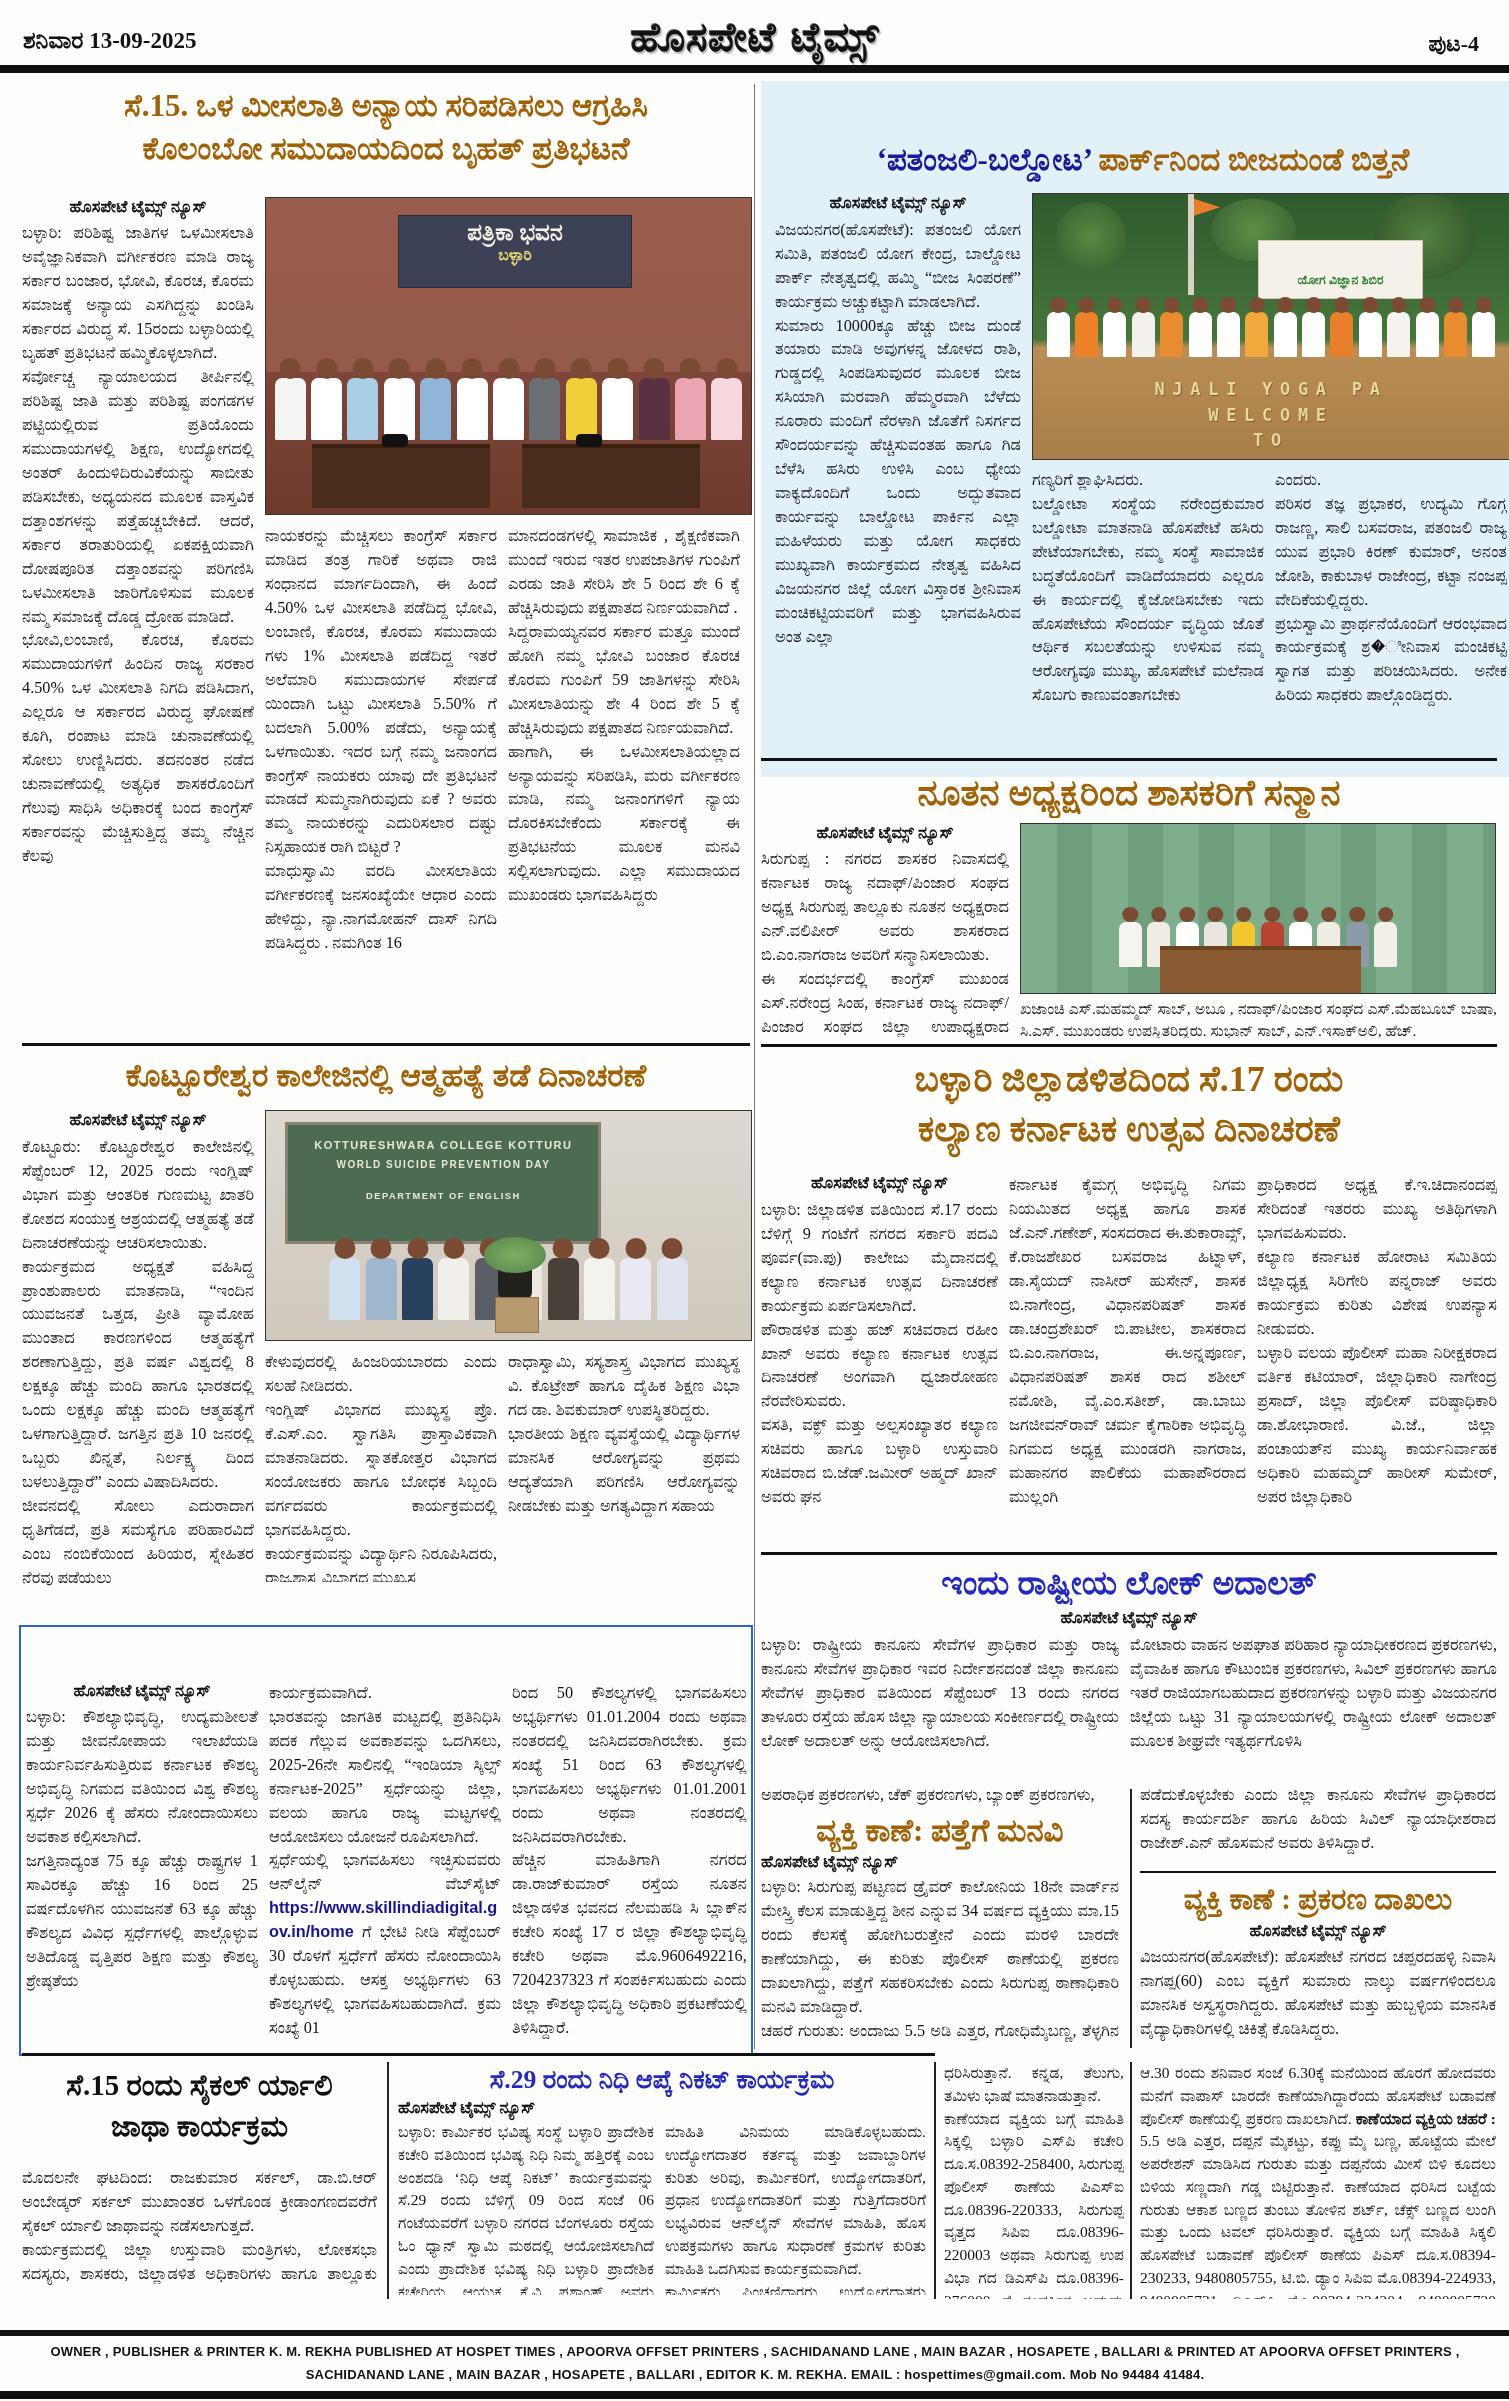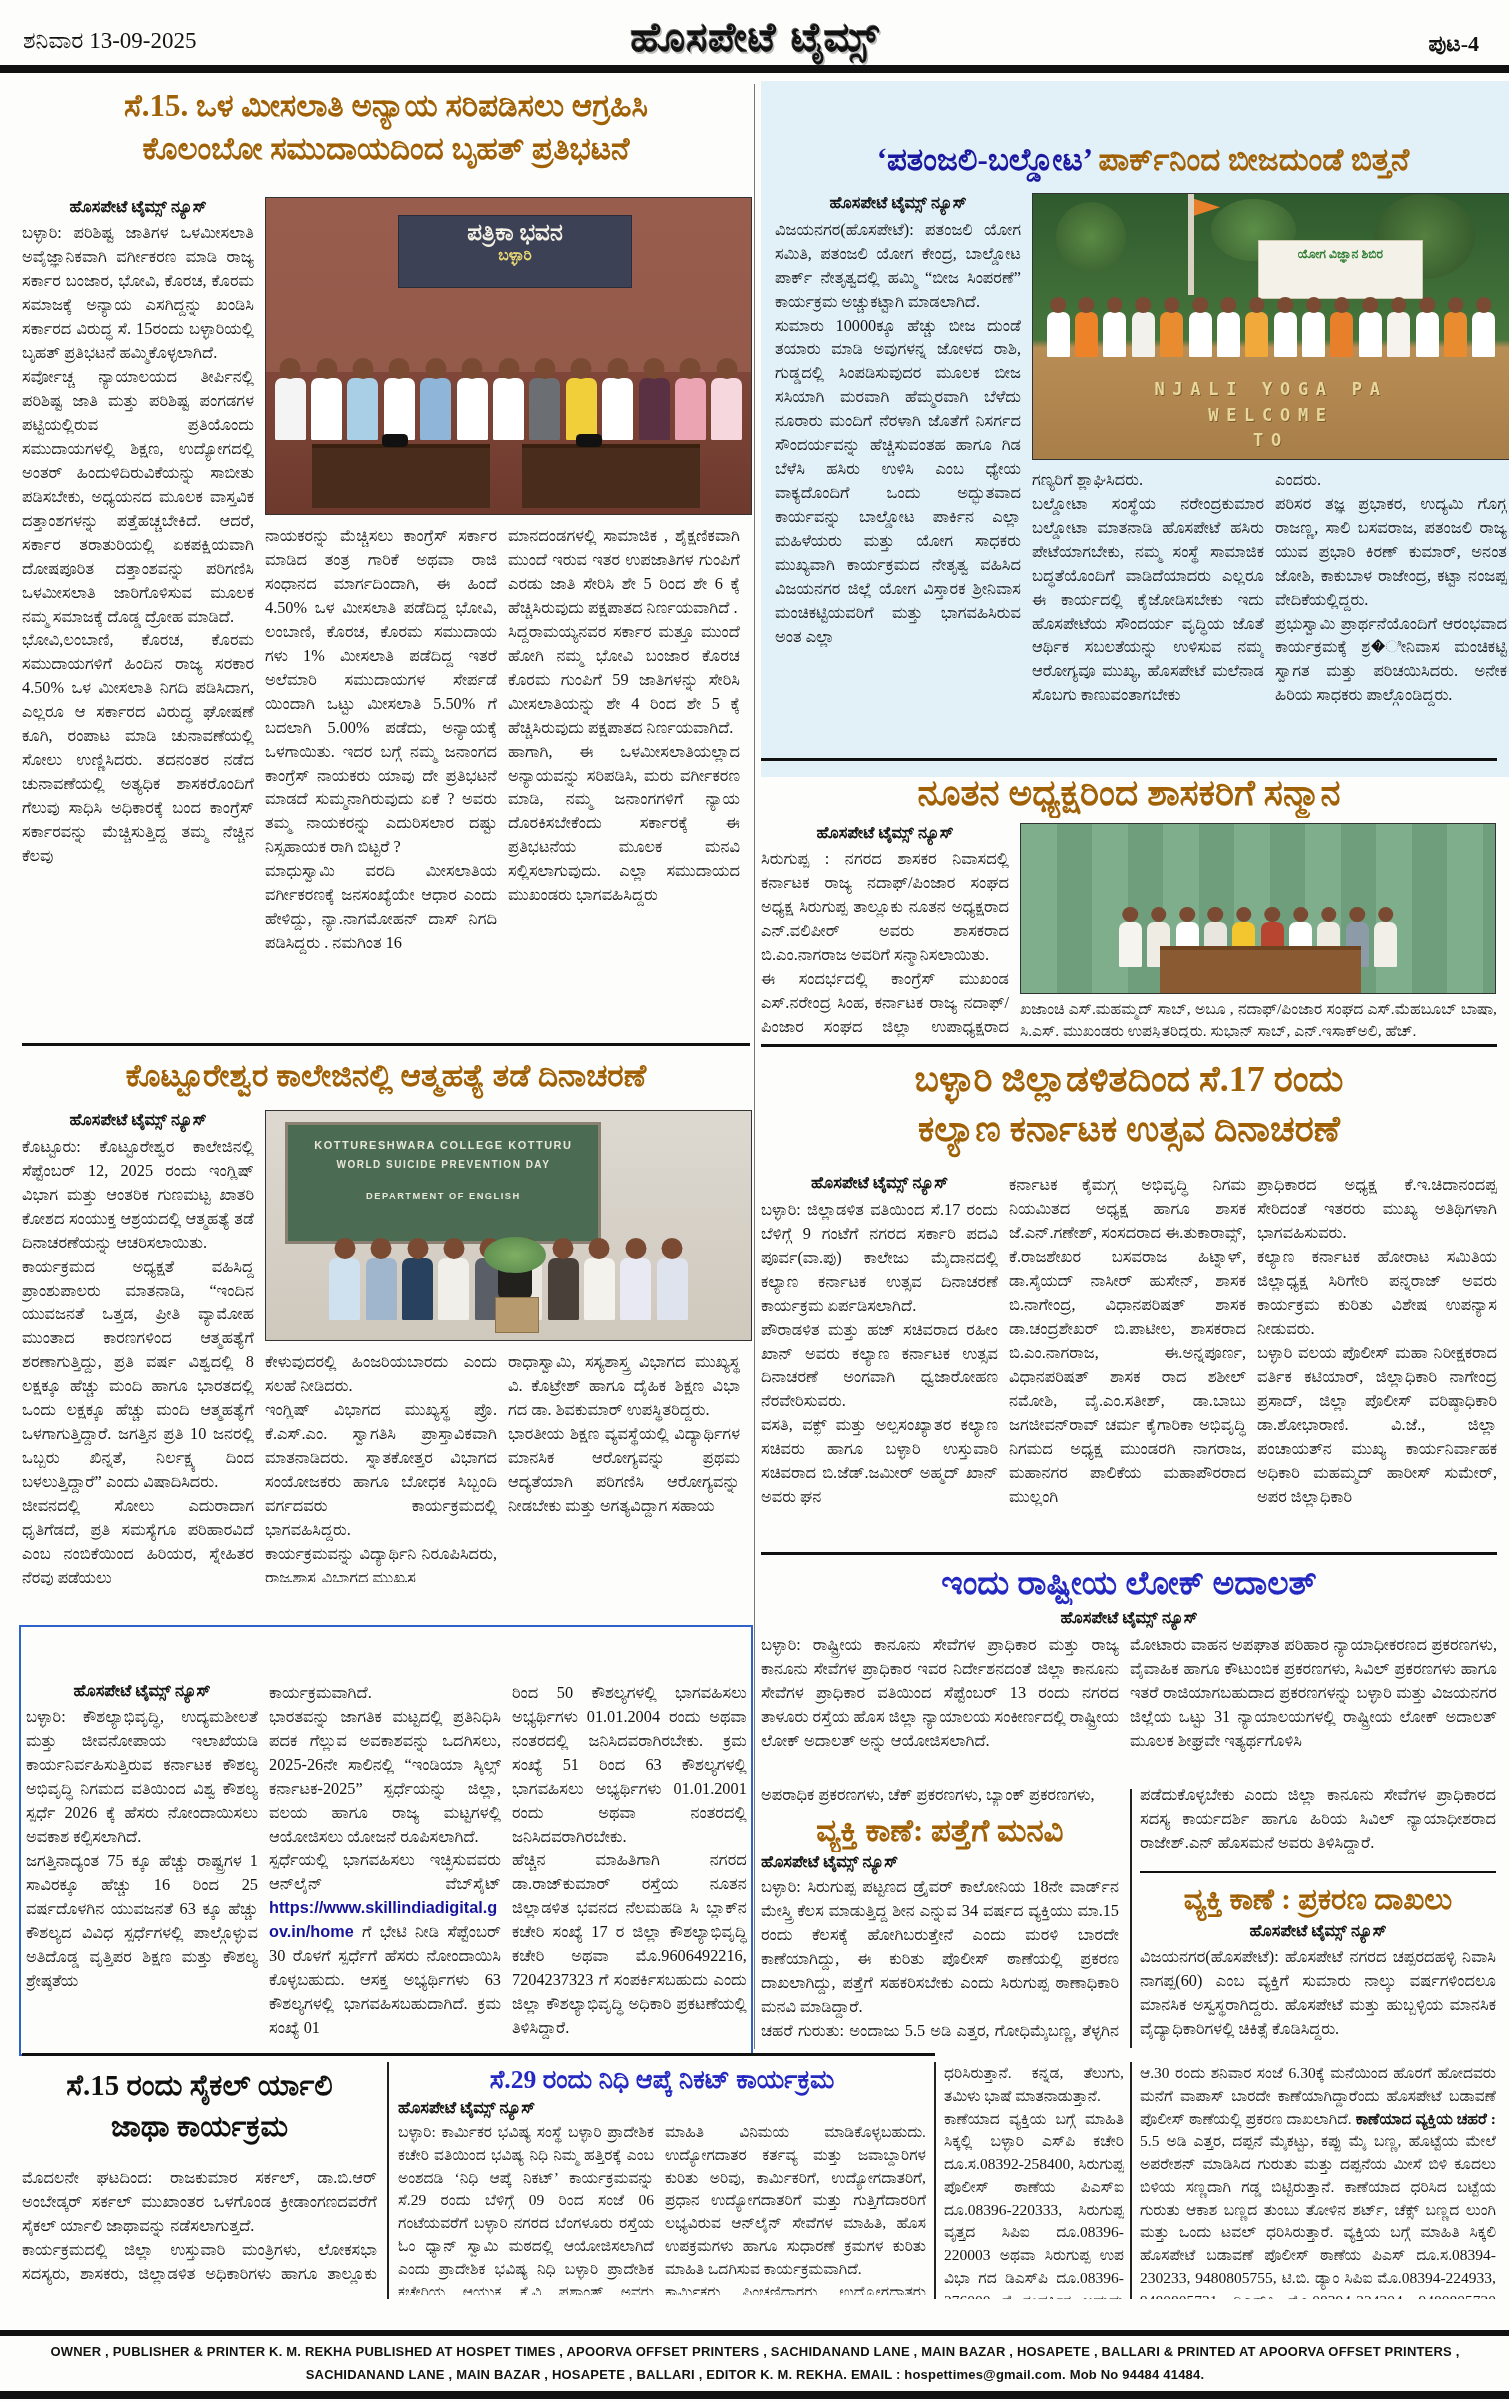--- a/index.html
+++ b/index.html
@@ -32,21 +32,21 @@
   .chalk{font-family:"Liberation Sans",sans-serif;color:#e9e7d6;font-weight:700;
          text-align:center;letter-spacing:1.5px}
   .seeds{font-family:"DejaVu Sans Mono",monospace;color:#e7d79b;font-weight:700;
          text-align:center;letter-spacing:7.7px;text-shadow:0.8px 0.8px 0 #7a5a2e}
   .mast{font-family:"DejaVu Sans",sans-serif;font-weight:800;
         text-shadow:1.5px 1.5px 0 #bbb, -0.8px -0.8px 0 #666;letter-spacing:0.8px}
 </style>
 </head>
 <body>
 
-<div class="abs" style="left:23px;top:28px;font-size:23px;font-weight:400">ಶನಿವಾರ 13-09-2025</div>
+<div class="abs" style="left:23px;top:28px;font-size:23px;font-weight:700">ಶನಿವಾರ 13-09-2025</div>
 <div class="abs mast" style="left:0;right:0;top:14px;text-align:center;font-size:40px">ಹೊಸಪೇಟೆ ಟೈಮ್ಸ್</div>
 <div class="abs" style="right:31px;top:31px;font-size:22px;font-weight:700">ಪುಟ-4</div>
 <div class="hr" style="left:0;top:65px;width:1510px;height:7.7px"></div>
 
 <div class="vr" style="left:754px;top:84px;height:1965px;background:#777;width:0.8px"></div>
 
 <div class="abs" style="left:22px;top:84px;width:728px;height:954px">
   <div class="hl red" style="font-size:31px;height:105px">ಸೆ.15. ಒಳ ಮೀಸಲಾತಿ ಅನ್ಯಾಯ ಸರಿಪಡಿಸಲು ಆಗ್ರಹಿಸಿ
 ಕೊಲಂಬೋ ಸಮುದಾಯದಿಂದ ಬೃಹತ್ ಪ್ರತಿಭಟನೆ</div>
   <div class="row" style="margin-top:7.7px">
@@ -198,21 +198,21 @@
 ಸುಮಾರು 10000ಕ್ಕೂ ಹೆಚ್ಚು ಬೀಜ ದುಂಡೆ ತಯಾರು ಮಾಡಿ ಅವುಗಳನ್ನ ಜೋಳದ ರಾಶಿ, ಗುಡ್ಡದಲ್ಲಿ ಸಿಂಪಡಿಸುವುದರ ಮೂಲಕ ಬೀಜ ಸಸಿಯಾಗಿ ಮರವಾಗಿ ಹೆಮ್ಮರವಾಗಿ ಬೆಳೆದು ನೂರಾರು ಮಂದಿಗೆ ನೆರಳಾಗಿ ಜೊತೆಗೆ ನಿಸರ್ಗದ ಸೌಂದರ್ಯವನ್ನು ಹೆಚ್ಚಿಸುವಂತಹ ಹಾಗೂ ಗಿಡ ಬೆಳೆಸಿ ಹಸಿರು ಉಳಿಸಿ ಎಂಬ ಧ್ಯೇಯ ವಾಕ್ಯದೊಂದಿಗೆ ಒಂದು ಅದ್ಭುತವಾದ ಕಾರ್ಯವನ್ನು ಬಾಲ್ಡೋಟ ಪಾರ್ಕಿನ ಎಲ್ಲಾ ಮಹಿಳೆಯರು ಮತ್ತು ಯೋಗ ಸಾಧಕರು ಮುಖ್ಯವಾಗಿ ಕಾರ್ಯಕ್ರಮದ ನೇತೃತ್ವ ವಹಿಸಿದ ವಿಜಯನಗರ ಜಿಲ್ಲೆ ಯೋಗ ವಿಸ್ತಾರಕ ಶ್ರೀನಿವಾಸ ಮಂಚಿಕಟ್ಟಿಯವರಿಗೆ ಮತ್ತು ಭಾಗವಹಿಸಿರುವ ಅಂತ ಎಲ್ಲಾ</div>
     </div>
     <div style="flex:1">
       <div class="ph" style="width:476px;height:265px;background:linear-gradient(#2f5a2e,#47763c 55%,#b98e55 58%,#a87e49);border:0.8px solid #333">
         <div class="abs" style="left:23px;top:7.7px;width:70px;height:70px;background:radial-gradient(circle,#5a8a44,#33592c);border-radius:50%"></div>
         <div class="abs" style="left:341px;top:0;width:101px;height:85px;background:radial-gradient(circle,#548040,#2e5128);border-radius:50%"></div>
         <div class="abs" style="left:178px;top:4.6px;width:85px;height:62px;background:radial-gradient(circle,#5d8f48,#385f30);border-radius:50%"></div>
         <div class="abs" style="left:155px;top:0;width:6.2px;height:101px;background:#d9d2c2"></div>
         <div class="abs" style="left:161px;top:4.6px;width:26px;height:17px;background:#e87f2a;clip-path:polygon(0 0,100% 50%,0 100%)"></div>
         <div class="abs" style="left:225px;top:46px;width:163px;height:57px;background:#f4f2e8;border:1.5px solid #cfc9b4;text-align:center">
-          <div style="color:#2e7d32;font-weight:700;font-size:12.4px;margin-top:6px;font-family:Liberation Serif, serif">ಯೋಗ ವಿಜ್ಞಾನ ಶಿಬಿರ</div>
+          <div style="color:#2e7d32;font-weight:700;font-size:12.4px;margin-top:32px;font-family:Liberation Sans, sans-serif">ಯೋಗ ವಿಜ್ಞಾನ ಶಿಬಿರ</div>
         </div>
         <div class="ppl small" style="bottom:102px">
           <i style="--c:#fff"></i>
             <i style="--c:#ee8229"></i>
             <i style="--c:#fff"></i>
             <i style="--c:#f3f1ec"></i>
           <i style="--c:#e98b2f"></i>
             <i style="--c:#fff"></i>
             <i style="--c:#fff"></i>
             <i style="--c:#f2a93b"></i>

